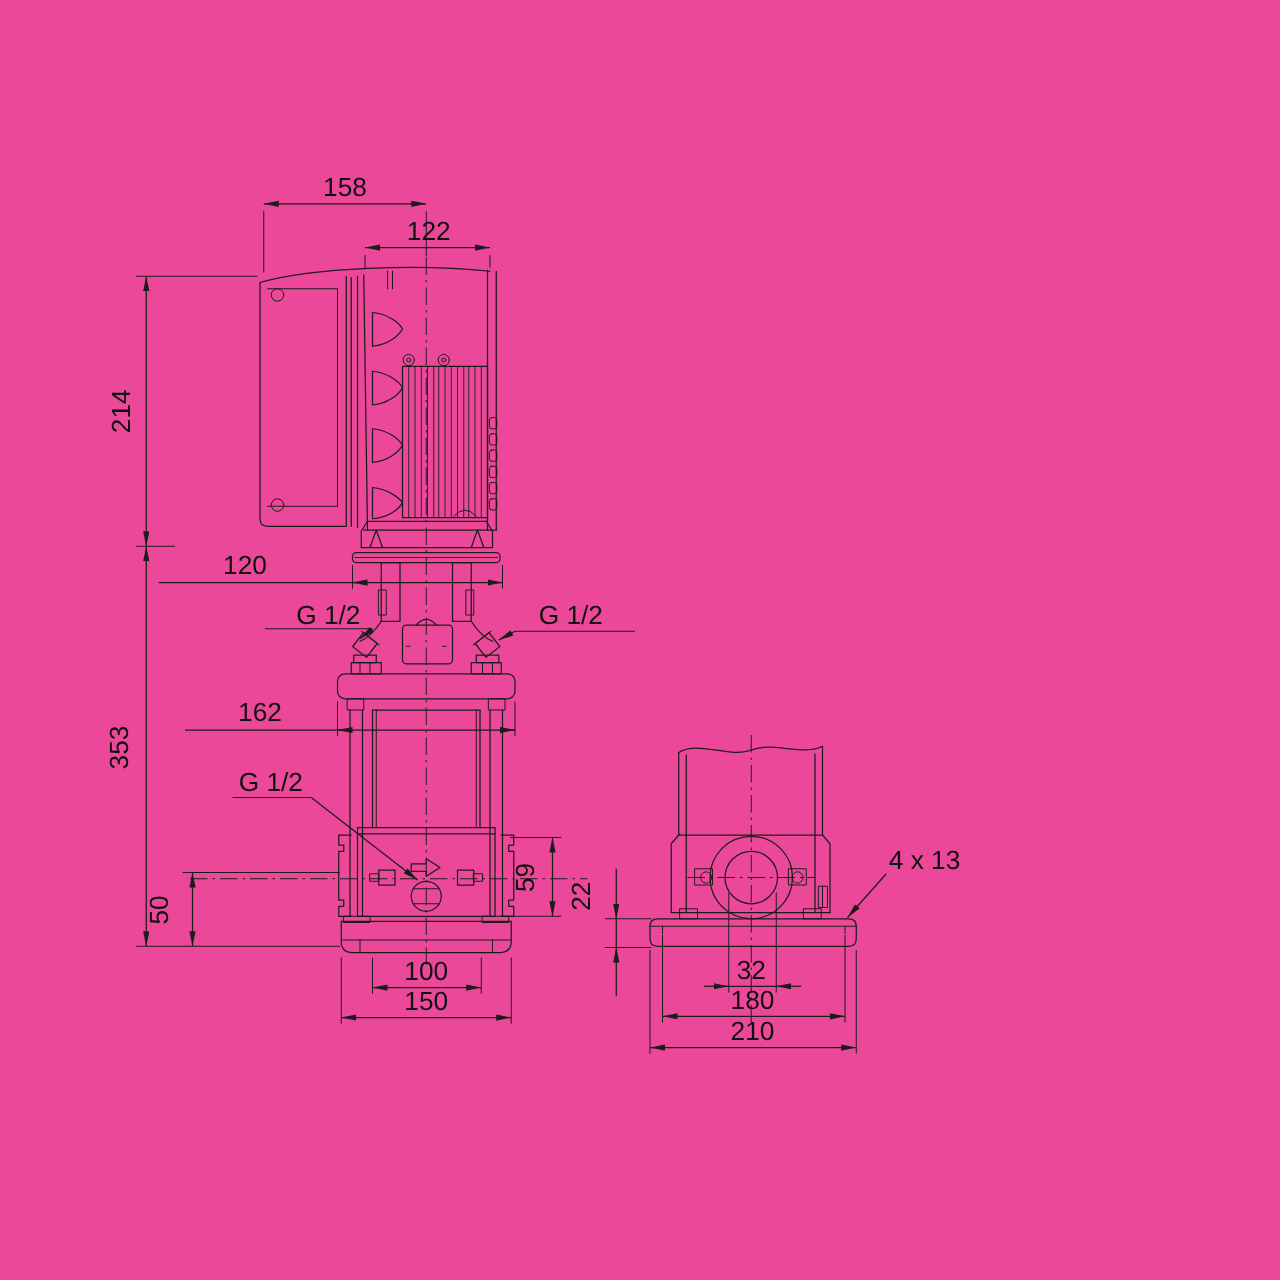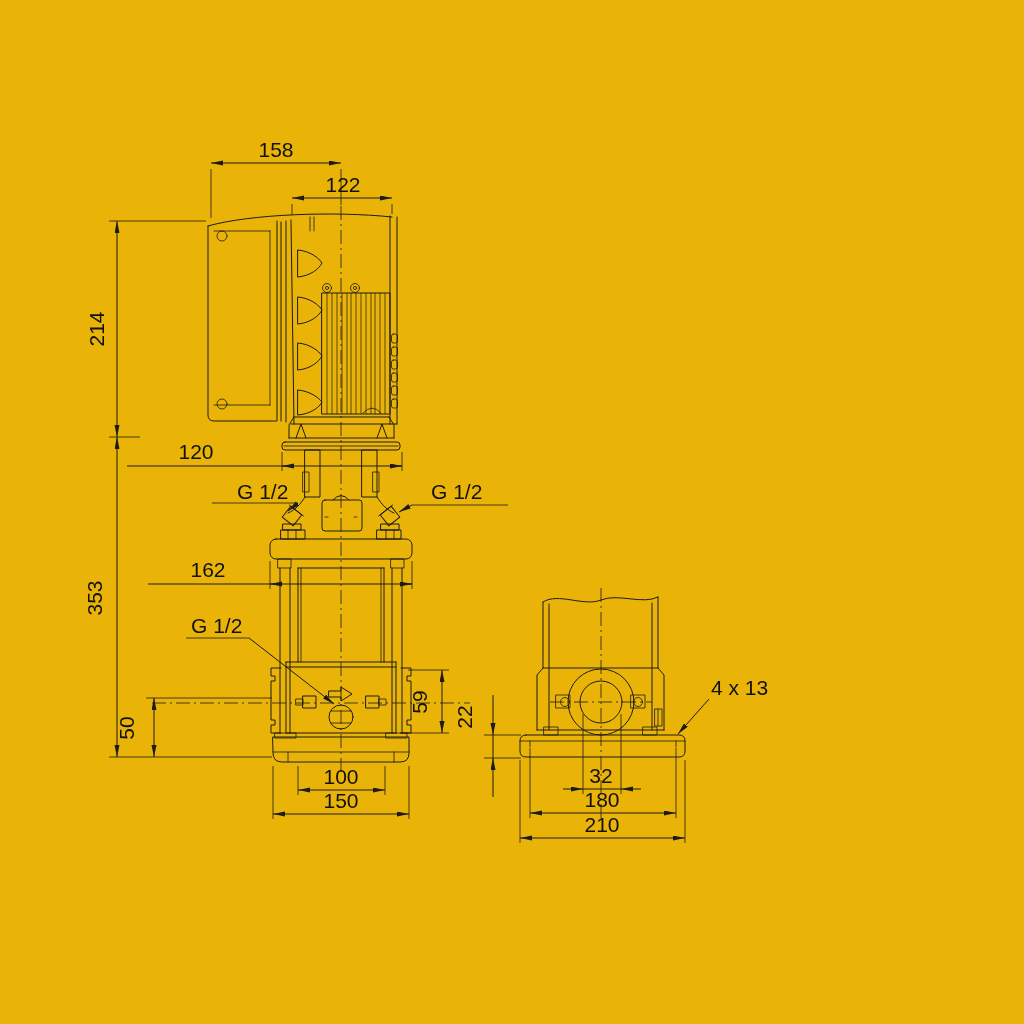--- a/index.html
+++ b/index.html
@@ -1,16 +1,16 @@
 <!DOCTYPE html>
 <html><head>
 <meta charset="utf-8">
 <style>
   html,body{margin:0;padding:0;background:#ffffff;}
-  .stage{width:1024px;height:1024px;background:#eab308;position:relative;overflow:hidden;}
+  .stage{width:1024px;height:1024px;background:#ec4899;position:relative;overflow:hidden;}
   svg{display:block;}
   .ln{fill:none;stroke:#1c1c1c;stroke-width:1;stroke-linecap:round;stroke-linejoin:round;}
   .thin{stroke-width:.8;}
   .dim{fill:none;stroke:#1c1c1c;stroke-width:1;}
   .ext{fill:none;stroke:#1c1c1c;stroke-width:.8;}
   .cl{fill:none;stroke:#1c1c1c;stroke-width:.8;stroke-dasharray:14 4 2 4;}
   .hatch{fill:none;stroke:#1c1c1c;stroke-width:.7;}
   text{font-family:"Liberation Sans","DejaVu Sans",sans-serif;font-size:21px;fill:#111;}
   .mid{text-anchor:middle;}
 </style>

